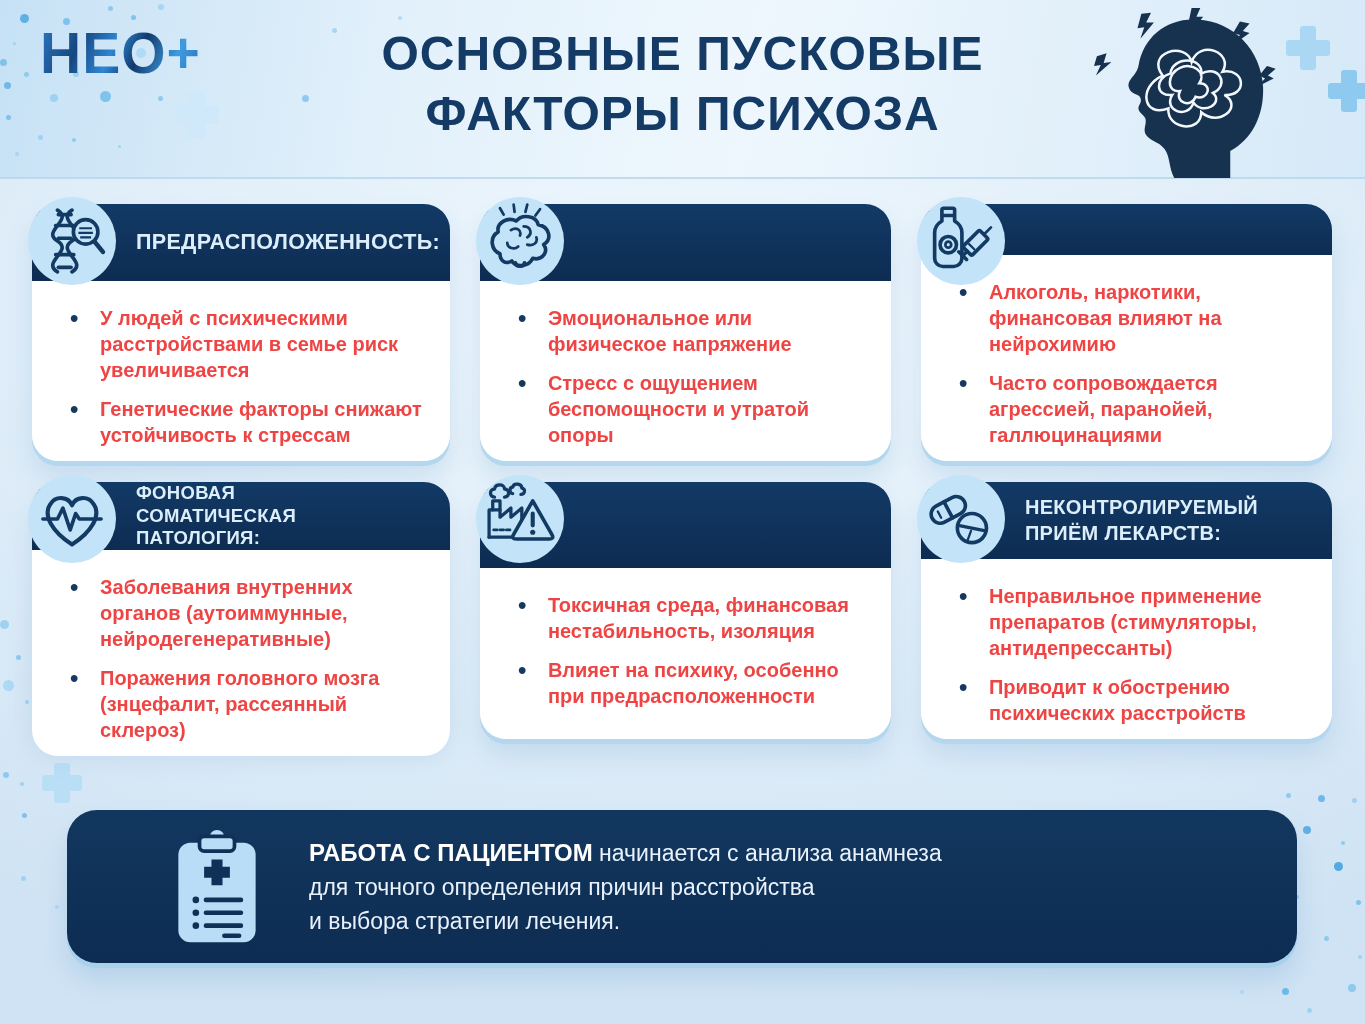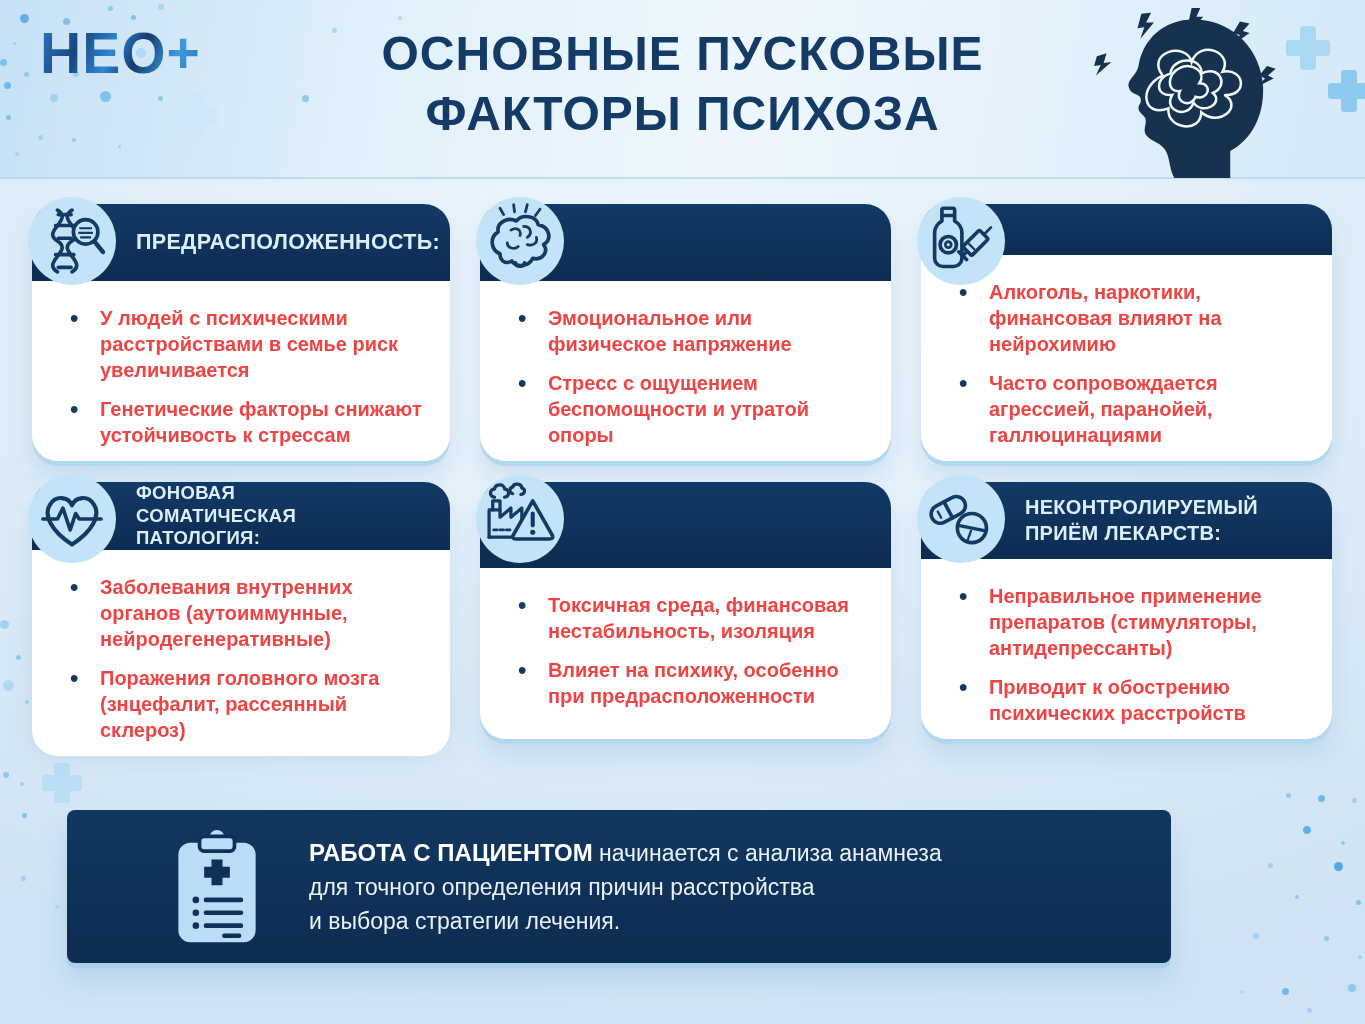--- a/index.html
+++ b/index.html
@@ -33,21 +33,21 @@
   .t1{font-size:21.5px;line-height:1.2;}
   .t2{font-size:20px;line-height:1.28;}
   .t3{font-size:18.5px;line-height:1.22;}
   .icon-circle{position:absolute;left:-4px;top:-7px;width:88px;height:88px;border-radius:50%;
     background:#c3e3f8;display:flex;align-items:center;justify-content:center;}
   .card-body{flex:1;background:#ffffff;border-radius:0 0 26px 26px;padding:24px 20px 0 38px;box-sizing:border-box;}
   .bullet{display:flex;margin-bottom:13px;}
   .bdot{width:14px;flex:0 0 14px;font-size:24px;line-height:26px;color:#15385f;font-weight:bold;margin-right:16px;}
   .btxt{font-size:20px;line-height:26px;font-weight:bold;color:#ef4444;}
   
-  .footer{position:absolute;left:67px;top:810px;width:1104px;height:153px;z-index:2;border-radius:8px;
+  .footer{position:absolute;left:67px;top:810px;width:1230px;height:153px;z-index:2;border-radius:30px;
     background:linear-gradient(180deg,#12375f,#0d2c52);display:flex;align-items:center;
     box-shadow:0 5px 0 #a8d2ec,0 16px 24px rgba(110,160,205,.25);}
   .clip{margin-left:104px;flex:0 0 auto;}
   .footer-text{margin-left:46px;font-size:23px;line-height:34px;color:#e9f2fb;white-space:pre-line;}
   .footer-lead{font-weight:bold;color:#ffffff;font-size:24px;}
 </style>
 </head>
 <body>
 
 <div class="page">

